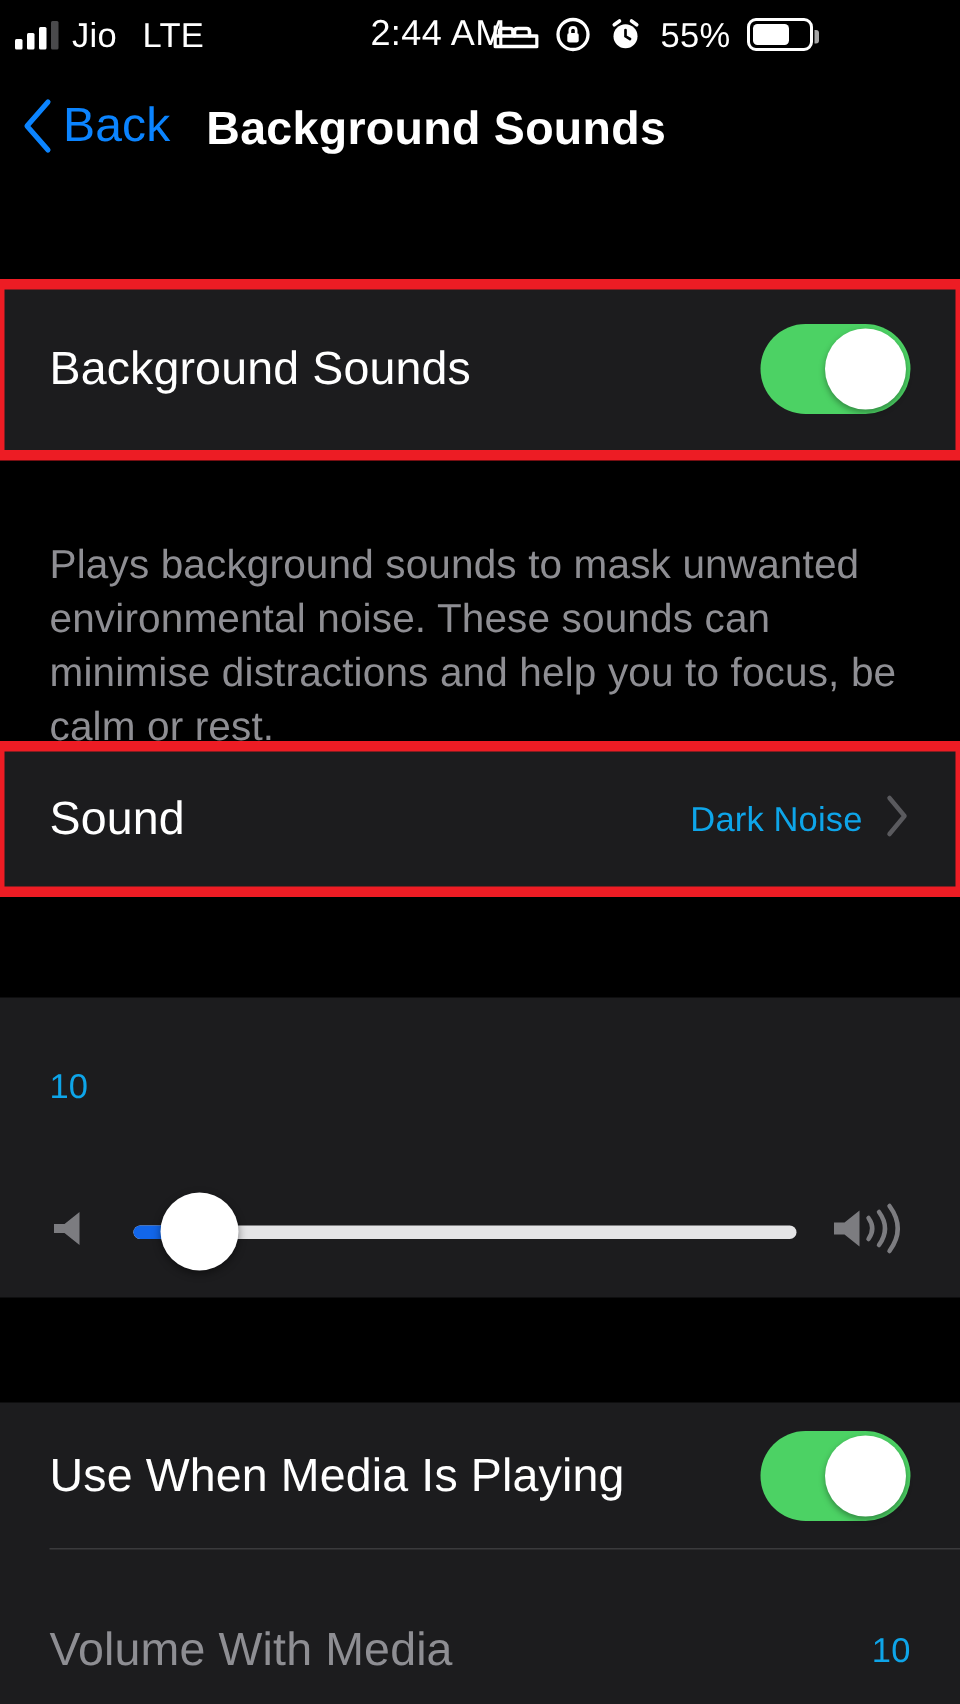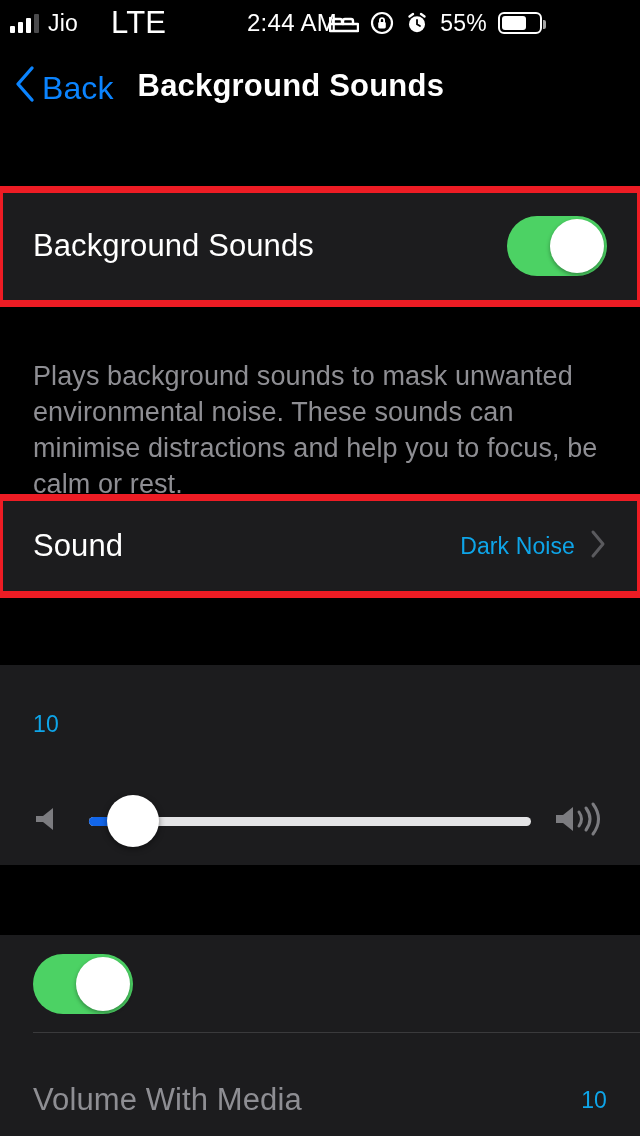--- a/index.html
+++ b/index.html
@@ -50,21 +50,21 @@
     display: block;
     width: 5px;
     background: #ffffff;
     border-radius: 1px;
   }
   .signal-bars i:nth-child(1) { height: 7px; }
   .signal-bars i:nth-child(2) { height: 11px; }
   .signal-bars i:nth-child(3) { height: 15px; }
   .signal-bars i:nth-child(4) { height: 19px; background: #4a4a4c; }
   .carrier-name { font-size: 23px; letter-spacing: 0.2px; }
-  .radio-tech { font-size: 31px; letter-spacing: 0.2px; margin-left: 24px; }
+  .radio-tech { font-size: 23px; letter-spacing: 0.2px; margin-left: 8px; }
 
   .sb-center {
     position: absolute;
     left: 0; right: 0;
     text-align: center;
     font-size: 24px;
     font-weight: 400;
     letter-spacing: 0.3px;
     padding-left: 32px;
   }
@@ -109,21 +109,21 @@
   .nav-bar {
     position: absolute;
     top: 58px; left: 0;
     width: 640px;
     height: 56px;
     display: flex;
     align-items: center;
   }
   .back-button {
     display: flex;
-    align-items: flex-end;
+    align-items: flex-start;
     gap: 6px;
     margin-left: 14px;
     color: #0b84ff;
     cursor: pointer;
   }
   .back-chevron { display: block; }
   .back-label {
     font-size: 32px;
     color: #0b84ff;
     letter-spacing: 0.1px;
@@ -371,20 +371,21 @@
           <path d="M26 12 Q31 19 26 26" fill="none" stroke="#7c7c80" stroke-width="3" stroke-linecap="round"></path>
           <path d="M33 8 Q41 19 33 30" fill="none" stroke="#7c7c80" stroke-width="3" stroke-linecap="round"></path>
           <path d="M40 4 L40 4 Q51 19 40 34" fill="none" stroke="#7c7c80" stroke-width="3" stroke-linecap="round"></path>
         </svg>
       </span>
     </div>
   </div>
 
   <div class="card" style="top:935px; height:201px;">
     <div class="row" style="height:97px;">
+      <span class="row-label">Use When Media Is Playing</span>
       <span class="toggle">
         <span class="knob"></span>
       </span>
     </div>
     <div class="separator" style="top:97px;"></div>
     <div class="row" style="height:136px;">
       <span class="row-label muted">Volume With Media</span>
       <span class="row-value">10</span>
     </div>
   </div>

